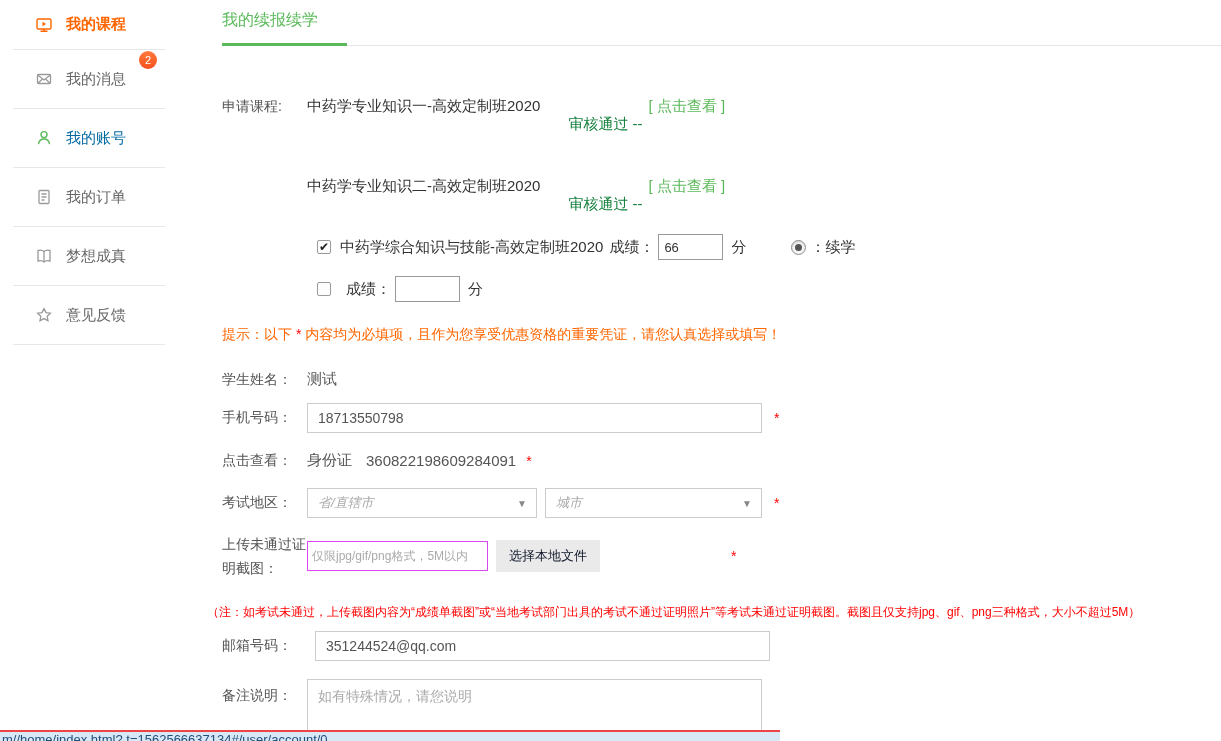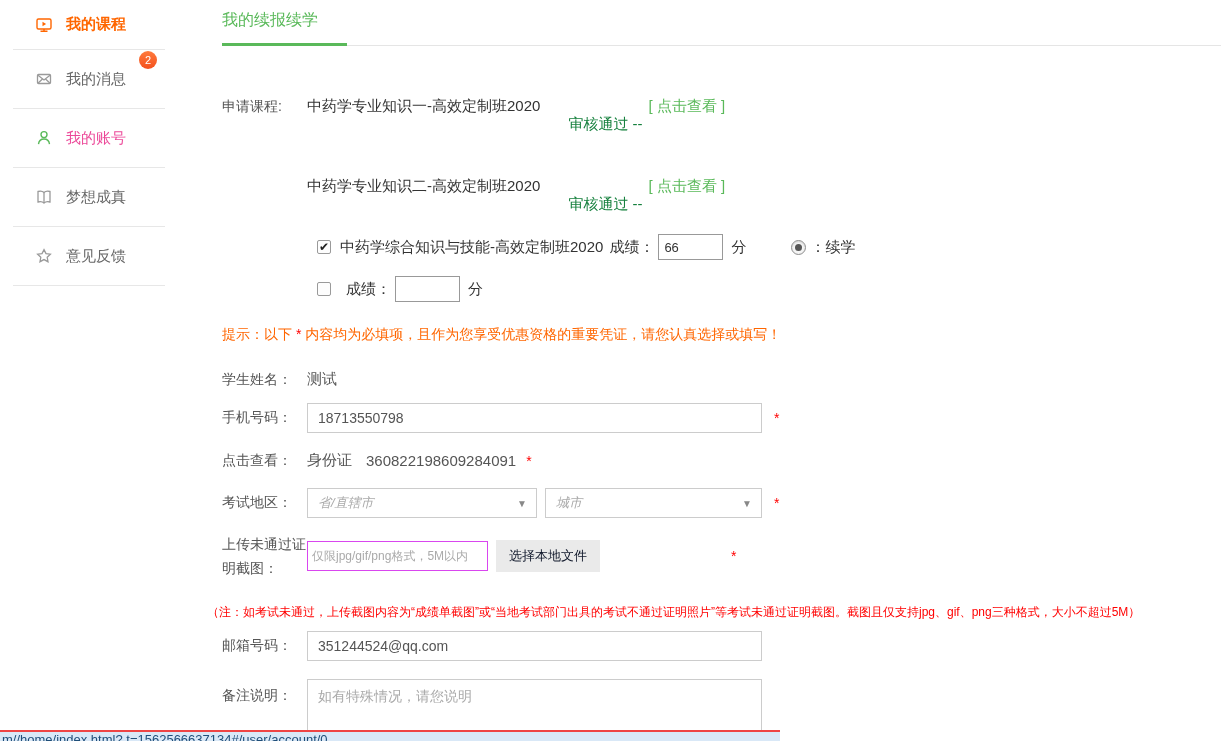--- a/index.html
+++ b/index.html
@@ -10,21 +10,21 @@
   
   .sidebar { position:absolute; left:0; top:0; width:186px; }
   .side-item { position:relative; margin-left:13px; width:152px; height:59px;
     display:flex; align-items:center; border-bottom:1px solid #e7e7e7;
     color:#666; font-size:15px; cursor:pointer; }
   .side-item.first { height:50px; }
   .side-item .icn { width:18px; height:18px; margin-left:22px; margin-right:13px;
     color:#9a9a9a; flex:none; display:flex; }
   .side-item.active { color:#ff6600; font-weight:bold; }
   .side-item.active .icn { color:#ff6600; }
-  .side-item.selected { color:#ec4899; }
+  .side-item.selected { color:#0369a1; }
   .side-item.selected .icn { color:#5ab95a; }
   .badge { position:absolute; left:126px; top:1px; width:18px; height:18px;
     border-radius:50%; background:linear-gradient(#ff7a3c,#f4511e);
     color:#fff; font-size:11px; display:flex; align-items:center; justify-content:center; }
 
   
   .main { position:absolute; left:222px; top:0; width:999px; }
   .tab-title { padding-top:10px; font-size:16px; color:#5ab95a; display:inline-block; }
   .tab-line { margin-top:12px; border-bottom:1px solid #e5e5e5; position:relative; height:3px; }
   .tab-line .green-bar { position:absolute; left:0; top:0; width:125px; height:3px; background:#5ab95a; }
@@ -83,21 +83,21 @@
 
   .upload-input { width:181px; height:30px; border:1px solid #d946ef; padding:0 4px;
     font-size:12px; color:#555; font-family:inherit; }
   .upload-btn { height:32px; margin-left:8px; background:#eaeaea; border:none;
     color:#0f172a; font-size:13px; padding:0 13px; cursor:pointer; font-family:inherit; }
   .upload-row .req { margin-left:131px; }
 
   .red-note { margin-top:24px; margin-left:-15px; font-size:12px; color:#ff0000;
     white-space:nowrap; }
 
-  .email-row { margin-top:10px; }
+  .email-row { margin-top:10px;gap:8px; }
   .remark-row { margin-top:18px; align-items:flex-start; }
   .remark-row .lbl { padding-top:8px; }
   .remark-area { width:455px; height:150px; border:1px solid #ccc; padding:8px 10px;
     font-size:14px; color:#555; resize:none; font-family:inherit; }
   .text-input::placeholder, .upload-input::placeholder, .remark-area::placeholder { color:#aaa; }
 
   
   .statusbar { position:absolute; left:0; bottom:0; width:780px; height:11px;
     background:#d9e8f7; border-top:2px solid #ef4444; overflow:hidden; z-index:5; }
   .statusbar span { display:block; font-size:13px; color:#1f4e79; padding-left:2px;
@@ -133,20 +133,29 @@
   <div class="side-item selected">
     <span class="icn">
       <svg viewBox="0 0 18 18" width="18" height="18" fill="none" stroke="currentColor" stroke-width="1.4">
         <circle cx="9" cy="5.6" r="3"></circle>
         <path d="M3.5 15.2c.4-3.6 2.6-5.2 5.5-5.2s5.1 1.6 5.5 5.2"></path>
       </svg>
     </span>
     <span>我的账号</span>
   </div>
 
+  <div class="side-item">
+    <span class="icn">
+      <svg viewBox="0 0 18 18" width="18" height="18" fill="none" stroke="currentColor" stroke-width="1.3">
+        <rect x="4" y="2.5" width="10" height="13" rx="1"></rect>
+        <path d="M6.5 6h5M6.5 9h5M6.5 12h3"></path>
+      </svg>
+    </span>
+    <span>我的订单</span>
+  </div>
 
   <div class="side-item">
     <span class="icn">
       <svg viewBox="0 0 18 18" width="18" height="18" fill="none" stroke="currentColor" stroke-width="1.3">
         <path d="M9 4.5C7.4 3 4.9 3 3 3.5V14c1.9-.5 4.4-.5 6 1 1.6-1.5 4.1-1.5 6-1V3.5C13.1 3 10.6 3 9 4.5z"></path>
         <path d="M9 4.5V15"></path>
       </svg>
     </span>
     <span>梦想成真</span>
   </div>

